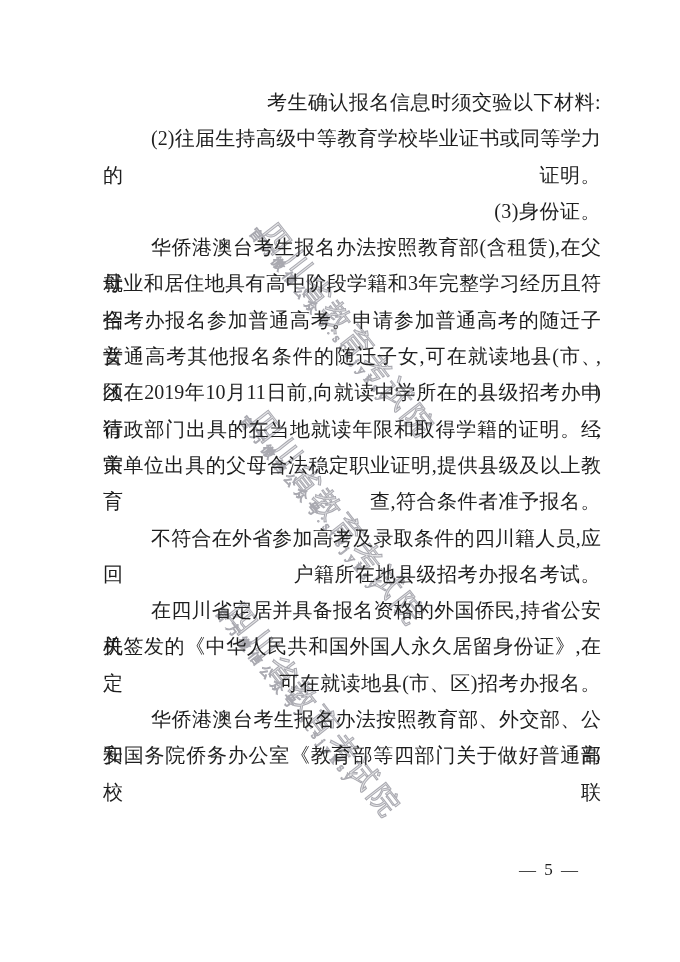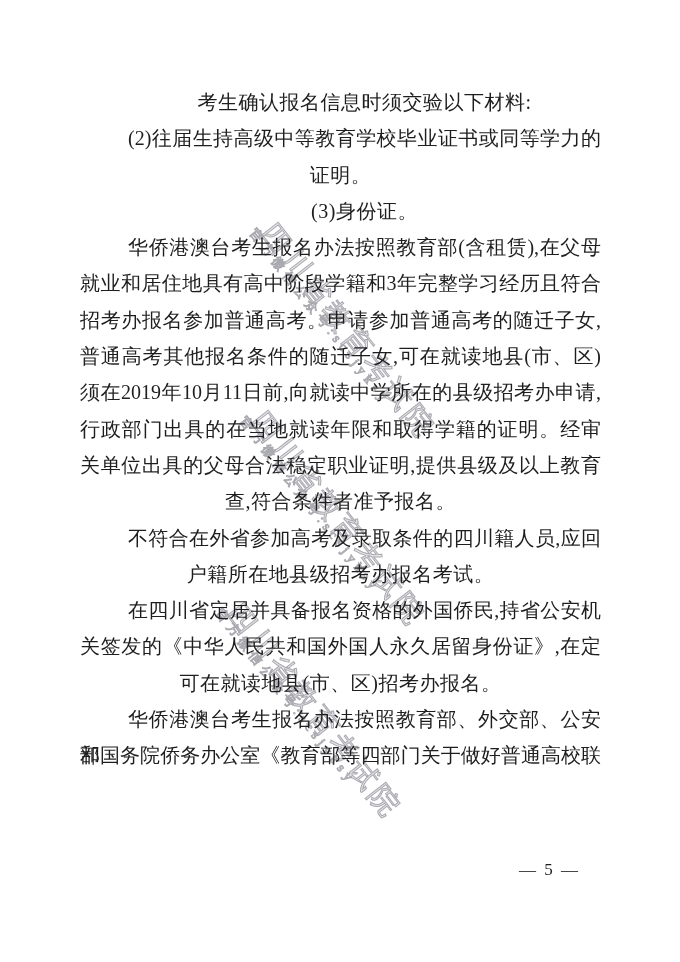--- a/index.html
+++ b/index.html
@@ -39,28 +39,29 @@
     position:absolute;
     left:80px;top:84px;width:521px;
     z-index:2;
   }
   .line{
     font-size:20px;
     line-height:36.3px;
     height:36.3px;
     color:#1e1e1e;
     letter-spacing:0.5px;
-    text-align:center;
+    text-align:right;
     white-space:nowrap;
   }
   .line.justify{
     white-space:normal;
     text-align:justify;
     text-align-last:justify;
     letter-spacing:0;
+    margin-left:23px;
   }
   .line.indent{
     text-indent:48px;
   }
   
   .page-number{
     position:absolute;
     top:860px;
     right:100px;
     z-index:2;

